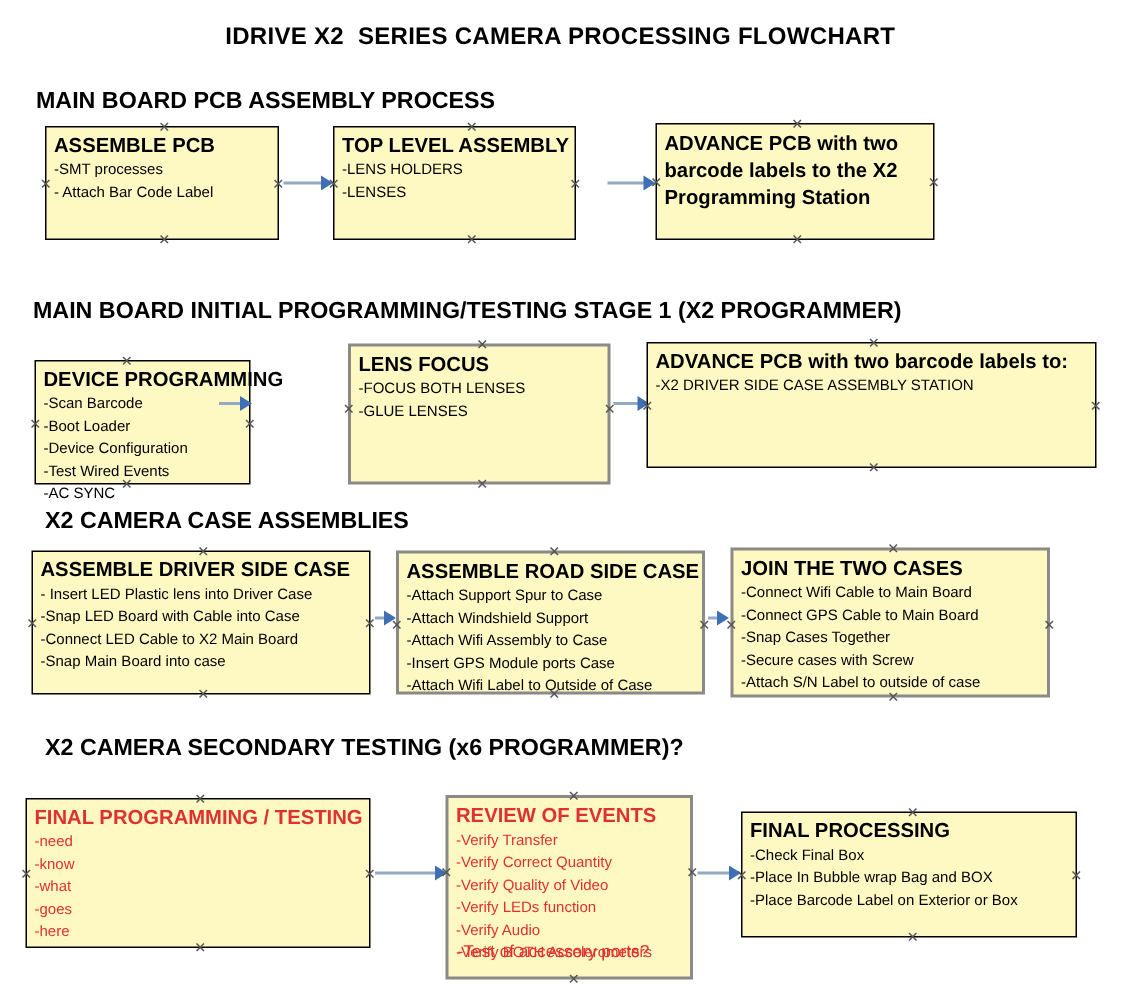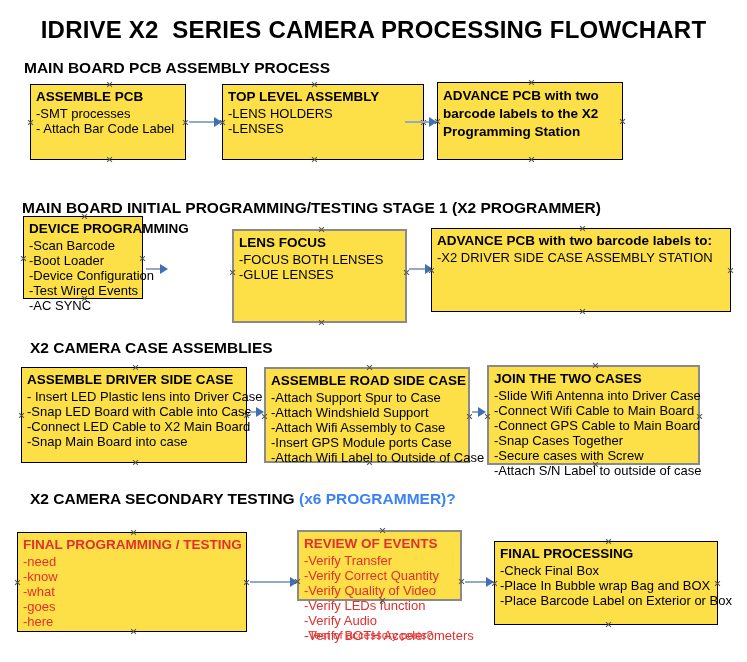--- a/index.html
+++ b/index.html
@@ -16,58 +16,58 @@
     overflow: hidden;
   }
 
   
   .chart-title {
     position: absolute;
     left: 0;
     top: 16px;
     width: 747px;
     text-align: center;
-    font-size: 24px;
+    font-size: 16px;
     font-weight: bold;
     letter-spacing: 0.2px;
     color: #000;
     white-space: pre;
   }
   .section-header {
     position: absolute;
     font-size: 15.5px;
     font-weight: bold;
     color: #000;
     white-space: nowrap;
   }
   .section-header .accent {
-    color: #3b82f6;
+    color: #000000;
   }
 
   
   .node {
     position: absolute;
-    background: #fde047;
+    background: #fef9c3;
     border: 1px solid #000000;
     box-sizing: border-box;
     padding: 4px 3px 2px 5px;
     overflow: visible;
   }
   .node.gray-border {
     border: 2px solid #8a8a8a;
   }
   .node .node-title {
     font-size: 13.5px;
     font-weight: bold;
     line-height: 16px;
     white-space: nowrap;
     margin-bottom: 1px;
   }
   .node .node-line {
-    font-size: 13px;
+    font-size: 10px;
     line-height: 15px;
     white-space: nowrap;
   }
   .node.multi-title .node-title {
     white-space: normal;
     line-height: 18px;
   }
   .node.red .node-title { color: #e03030; }
   .node.red .node-line  { color: #e03030; }
 
@@ -129,21 +129,21 @@
   <div class="node-line">- Attach Bar Code Label</div>
   <span class="handle" style="left:75px; top:-4px;"></span>
   <span class="handle" style="left:75px; bottom:-4px;"></span>
   <span class="handle" style="left:-4px; top:34px;"></span>
   <span class="handle" style="right:-4px; top:34px;"></span>
 </div>
 
 <div class="conn" style="left:189px; top:121px; width:27px;"></div>
 <div class="conn-head" style="left:214px; top:117px;"></div>
 
-<div class="node" style="left:222px; top:84px; width:202px; height:76px;">
+<div class="node" style="left:222px; top:84px; width:162px; height:76px;">
   <div class="node-title">TOP LEVEL ASSEMBLY</div>
   <div class="node-line">-LENS HOLDERS</div>
   <div class="node-line">-LENSES</div>
   <span class="handle" style="left:88px; top:-4px;"></span>
   <span class="handle" style="left:88px; bottom:-4px;"></span>
   <span class="handle" style="left:-4px; top:34px;"></span>
   <span class="handle" style="right:-4px; top:34px;"></span>
 </div>
 
 <div class="conn" style="left:405px; top:121px; width:26px;"></div>
@@ -154,21 +154,21 @@
   <span class="handle" style="left:90px; top:-4px;"></span>
   <span class="handle" style="left:90px; bottom:-4px;"></span>
   <span class="handle" style="left:-4px; top:35px;"></span>
   <span class="handle" style="right:-4px; top:35px;"></span>
 </div>
 
 <div class="section-header" style="left:22px; top:199px;">
   <span>MAIN BOARD INITIAL PROGRAMMING/TESTING STAGE 1 (X2 PROGRAMMER)</span>
 </div>
 
-<div class="node" style="left:23px; top:216px; width:120px; height:83px;">
+<div class="node" style="left:23px; top:240px; width:144px; height:83px;">
   <div class="node-title">DEVICE PROGRAMMING</div>
   <div class="node-line">-Scan Barcode</div>
   <div class="node-line">-Boot Loader</div>
   <div class="node-line">-Device Configuration</div>
   <div class="node-line">-Test Wired Events</div>
   <div class="node-line">-AC SYNC</div>
   <span class="handle" style="left:57px; top:-4px;"></span>
   <span class="handle" style="left:57px; bottom:-4px;"></span>
   <span class="handle" style="left:-4px; top:38px;"></span>
   <span class="handle" style="right:-4px; top:38px;"></span>
@@ -229,21 +229,20 @@
   <span class="handle" style="left:100px; bottom:-5px;"></span>
   <span class="handle" style="left:-5px; top:44px;"></span>
   <span class="handle" style="right:-5px; top:44px;"></span>
 </div>
 
 <div class="conn" style="left:472px; top:411px; width:12px;"></div>
 <div class="conn-head" style="left:478px; top:407px;"></div>
 
 <div class="node gray-border" style="left:487px; top:365px; width:213px; height:100px;">
   <div class="node-title">JOIN THE TWO CASES</div>
-  <div class="node-line">-Slide Wifi Antenna into Driver Case</div>
   <div class="node-line">-Connect Wifi Cable to Main Board</div>
   <div class="node-line">-Connect GPS Cable to Main Board</div>
   <div class="node-line">-Snap Cases Together</div>
   <div class="node-line">-Secure cases with Screw</div>
   <div class="node-line">-Attach S/N Label to outside of case</div>
   <span class="handle" style="left:103px; top:-5px;"></span>
   <span class="handle" style="left:103px; bottom:-5px;"></span>
   <span class="handle" style="left:-5px; top:46px;"></span>
   <span class="handle" style="right:-5px; top:46px;"></span>
 </div>
@@ -261,21 +260,21 @@
   <div class="node-line">-here</div>
   <span class="handle" style="left:112px; top:-4px;"></span>
   <span class="handle" style="left:112px; bottom:-4px;"></span>
   <span class="handle" style="left:-4px; top:46px;"></span>
   <span class="handle" style="right:-4px; top:46px;"></span>
 </div>
 
 <div class="conn" style="left:250px; top:581px; width:44px;"></div>
 <div class="conn-head" style="left:290px; top:577px;"></div>
 
-<div class="node red gray-border" style="left:297px; top:530px; width:165px; height:71px;">
+<div class="node red gray-border" style="left:297px; top:530px; width:165px; height:123px;">
   <div class="node-title">REVIEW OF EVENTS</div>
   <div class="node-line">-Verify Transfer</div>
   <div class="node-line">-Verify Correct Quantity</div>
   <div class="node-line">-Verify Quality of Video</div>
   <div class="node-line">-Verify LEDs function</div>
   <div class="node-line">-Verify Audio</div>
   <div class="node-line">-Verify BOTH Accelerometers</div>
   <span class="handle" style="left:80px; top:-5px;"></span>
   <span class="handle" style="left:80px; bottom:-5px;"></span>
   <span class="handle" style="left:-5px; top:46px;"></span>

